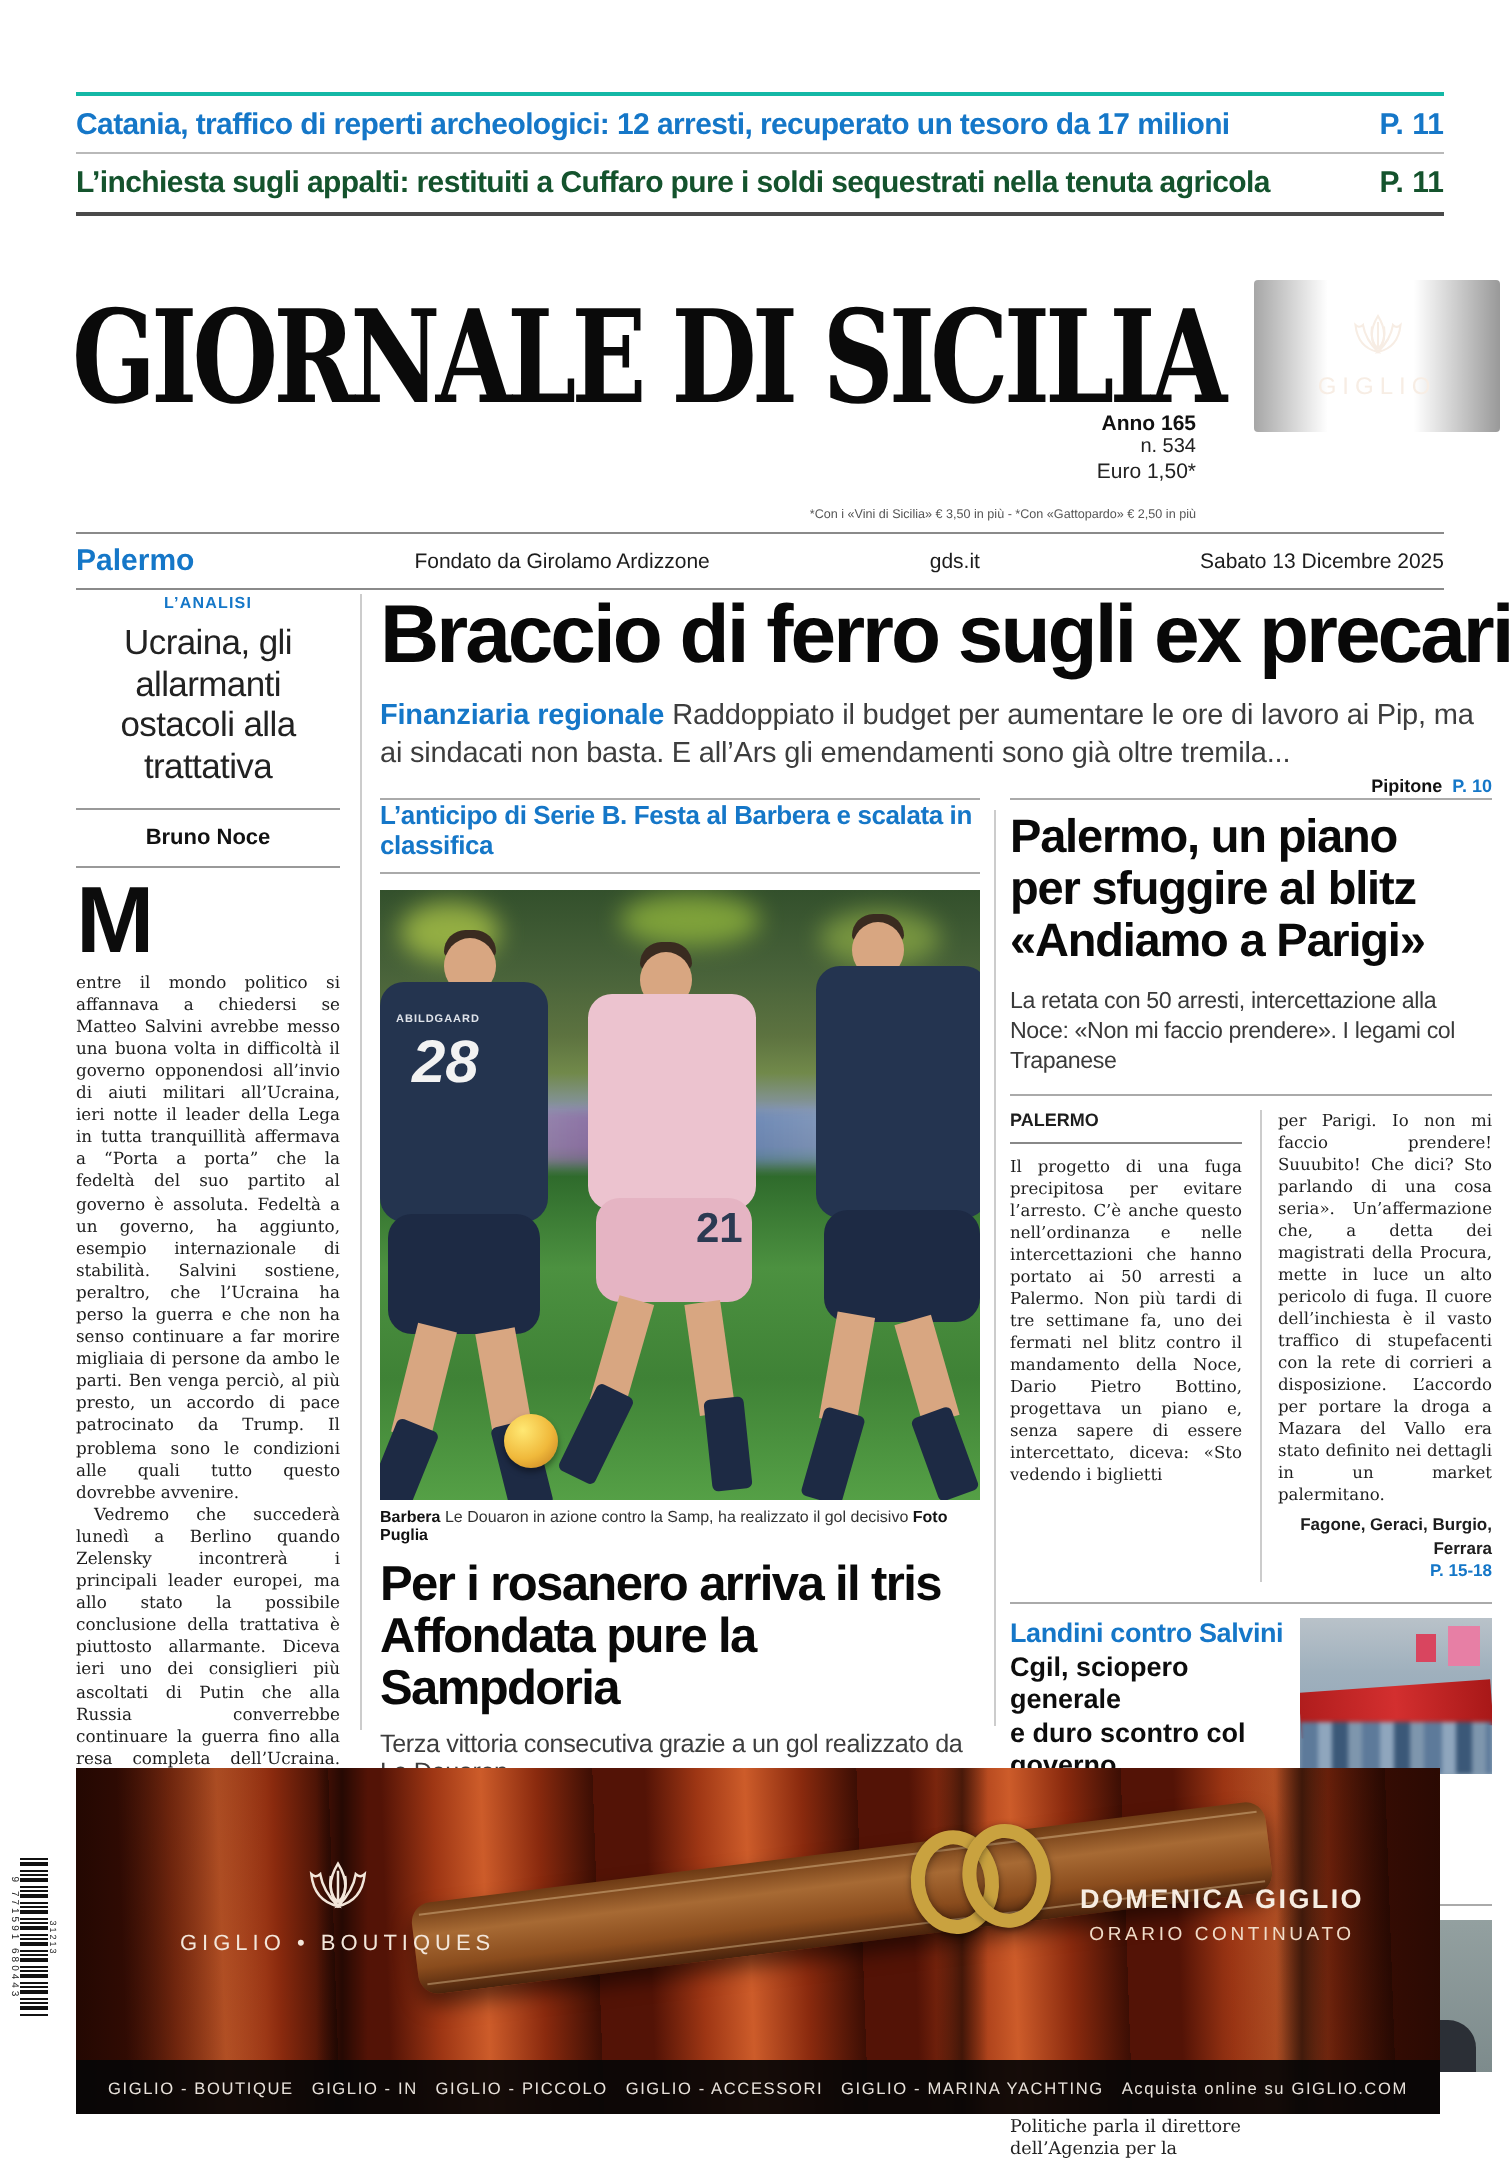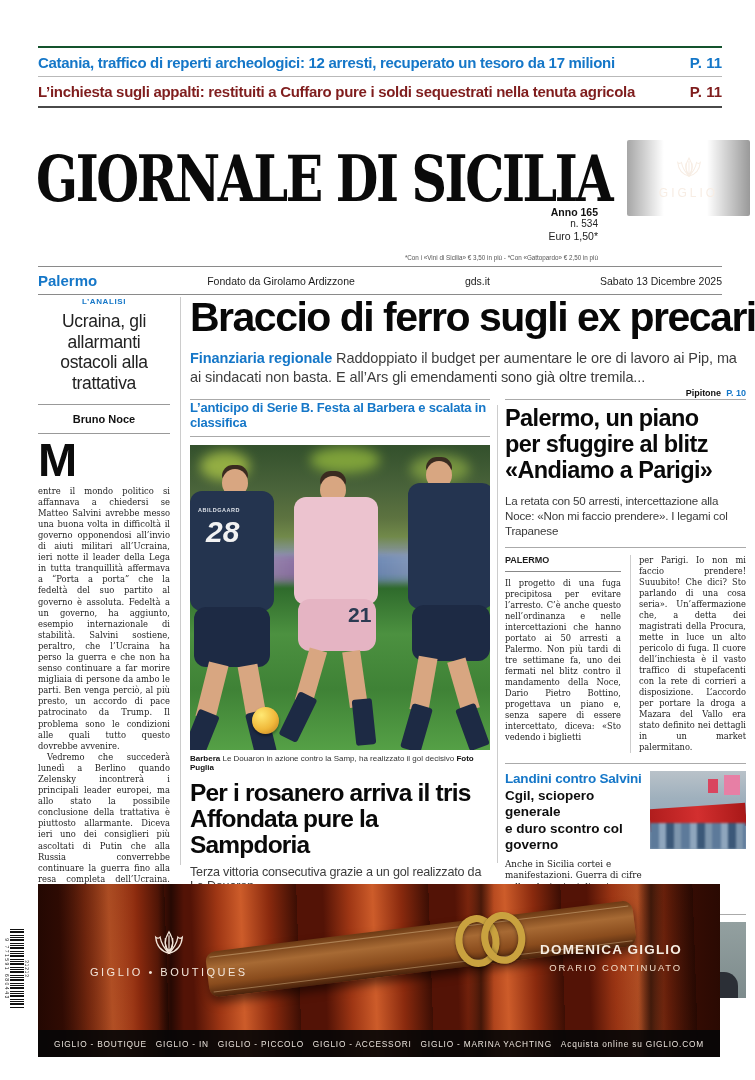--- a/index.html
+++ b/index.html
@@ -2,26 +2,26 @@
 <html><head>
 <meta charset="utf-8">
 <style>
   * { margin:0; padding:0; box-sizing:border-box; }
   html,body { width:755px; height:1080px; background:#fff; font-family:"Liberation Sans", sans-serif; color:#111; }
   .page { position:absolute; top:0; left:0; width:755px; height:1080px; background:#fff; overflow:hidden; }
 
   
   .tophead { position:absolute; left:38px; top:46px; width:684px; }
   .tophead .row { display:flex; justify-content:space-between; align-items:center; height:31px; border-bottom:1px solid #b9b9b9; }
-  .tophead .row:first-child { border-top:2px solid #14532d; }
+  .tophead .row:first-child { border-top:2px solid #14b8a6; }
   .tophead .row:last-child { border-bottom:2px solid #4a4a4a; }
   .tophead .t { font-weight:bold; font-size:15px; letter-spacing:-0.3px; }
   .tophead .p { font-weight:bold; font-size:15px; }
   .row.c1 .t,.row.c1 .p { color:#1577c8; }
-  .row.c2 .t,.row.c2 .p { color:#7f1d1d; }
+  .row.c2 .t,.row.c2 .p { color:#14532d; }
   .row.c3 .t,.row.c3 .p { color:#6e6e6e; }
 
   
   .masthead { position:absolute; left:36px; top:141px; font-family:"DejaVu Serif", serif; font-weight:bold; font-size:63px; letter-spacing:-3px; white-space:nowrap; transform:scaleX(0.78) scaleY(1.02); transform-origin:left top; color:#0a0a0a; }
   .gigliotop { position:absolute; left:627px; top:140px; width:123px; height:76px; border-radius:2px; overflow:hidden;
     background: linear-gradient(100deg,#6e1808 0%,#b84418 28%,#d express 0%), repeating-linear-gradient(78deg,#70180a 0 16px,#b84418 30px,#d25e28 46px,#8f2c10 62px,#3f0e04 78px); }
   .gigliotop .shade { position:absolute; inset:0; background:linear-gradient(90deg,rgba(0,0,0,.35),transparent 30%,transparent 65%,rgba(0,0,0,.4)); }
   .gigliotop .inner { position:absolute; inset:0; display:flex; flex-direction:column; align-items:center; justify-content:center; gap:2px; }
   .gigliotop .word { color:#f7ede4; font-size:12px; letter-spacing:3px; }
   .infoblock { position:absolute; right:157px; top:206px; text-align:right; line-height:1.15; }
@@ -120,21 +120,21 @@
   .ad .fold { position:absolute; top:0; height:100%; width:26px; background:linear-gradient(90deg,transparent,rgba(0,0,0,.55),transparent); }
   .ad .brand { position:absolute; left:52px; top:46px; text-align:center; color:#f3e6da; }
   .ad .brand .word { font-size:11px; letter-spacing:2.5px; margin-top:4px; }
   .belt { position:absolute; left:168px; top:42px; width:430px; height:46px; transform:rotate(-7deg); border-radius:10px;
     background:linear-gradient(#6d3a14,#a76a34 35%,#8a4c1d 70%,#4a230c); box-shadow:0 6px 10px rgba(0,0,0,.5); }
   .belt .stitch { position:absolute; left:4px; right:4px; height:1px; background:rgba(255,230,180,.35); }
   .buckle { position:absolute; left:250px; top:-8px; width:70px; height:60px; }
   .buckle .g { position:absolute; width:44px; height:52px; border:7px solid #c9a23f; border-radius:50%; box-shadow:inset 0 0 4px rgba(0,0,0,.5),0 1px 3px rgba(0,0,0,.5); }
   .promo { position:absolute; right:38px; top:58px; text-align:center; color:#f6ece1; }
   .promo .l1 { font-weight:bold; font-size:13.5px; letter-spacing:1.2px; }
-  .promo .l2 { font-size:9.5px; letter-spacing:1.8px; margin-top:5px; color:#f0dcc8;text-align:right; }
+  .promo .l2 { font-size:9.5px; letter-spacing:1.8px; margin-top:5px; color:#f0dcc8; }
   .adstrip { position:absolute; left:0; bottom:0; width:100%; height:27px; background:rgba(8,6,6,.93); display:flex; align-items:center; justify-content:space-between; padding:0 16px; }
   .adstrip span { color:#e9e2db; font-size:8.3px; letter-spacing:0.8px; white-space:nowrap; }
 
   
   .barcode { position:absolute; left:3px; top:925px; width:26px; height:88px; }
   .barcode .inner { width:88px; height:26px; transform:rotate(90deg) translateY(-100%); transform-origin:top left; background:#fff; text-align:center; }
   .barcode .code { font-size:4.5px; letter-spacing:1px; color:#222; }
   .barcode .bars { height:14px; margin:0 4px; background:repeating-linear-gradient(90deg,#111 0 1px,#fff 1px 2px,#111 2px 4px,#fff 4px 6px,#111 6px 7px,#fff 7px 8px); }
   .barcode .nums { font-size:5px; color:#222; letter-spacing:1.5px; }
 
@@ -275,20 +275,24 @@
     </h3>
     <div class="stand">La retata con 50 arresti, intercettazione alla Noce: «Non mi faccio prendere». I legami col Trapanese</div>
     <div class="rule"></div>
     <div class="cols">
       <div class="c">
         <div class="loc">PALERMO</div>
         <span>Il progetto di una fuga precipitosa per evitare l’arresto. C’è anche questo nell’ordinanza e nelle intercettazioni che hanno portato ai 50 arresti a Palermo. Non più tardi di tre settimane fa, uno dei fermati nel blitz contro il mandamento della Noce, Dario Pietro Bottino, progettava un piano e, senza sapere di essere intercettato, diceva: «Sto vedendo i biglietti</span>
       </div>
       <div class="c c2">
         <span>per Parigi. Io non mi faccio prendere! Suuubito! Che dici? Sto parlando di una cosa seria». Un’affermazione che, a detta dei magistrati della Procura, mette in luce un alto pericolo di fuga. Il cuore dell’inchiesta è il vasto traffico di stupefacenti con la rete di corrieri a disposizione. L’accordo per portare la droga a Mazara del Vallo era stato definito nei dettagli in un market palermitano.</span>
+        <div class="byl">
+          <span>Fagone, Geraci, Burgio, Ferrara</span>
+          <span class="pg">P. 15-18</span>
+        </div>
       </div>
     </div>
     <div class="rule" style="margin-top:10px;"></div>
 
     <div class="brief">
       <div class="txt">
         <div class="kick">Landini contro Salvini</div>
         <h4><span>Cgil, sciopero generale</span><br><span>e duro scontro col governo</span></h4>
         <div class="body">
           <span>Anche in Sicilia cortei e manifestazioni. Guerra di cifre sulle adesioni e i disagi.</span>

